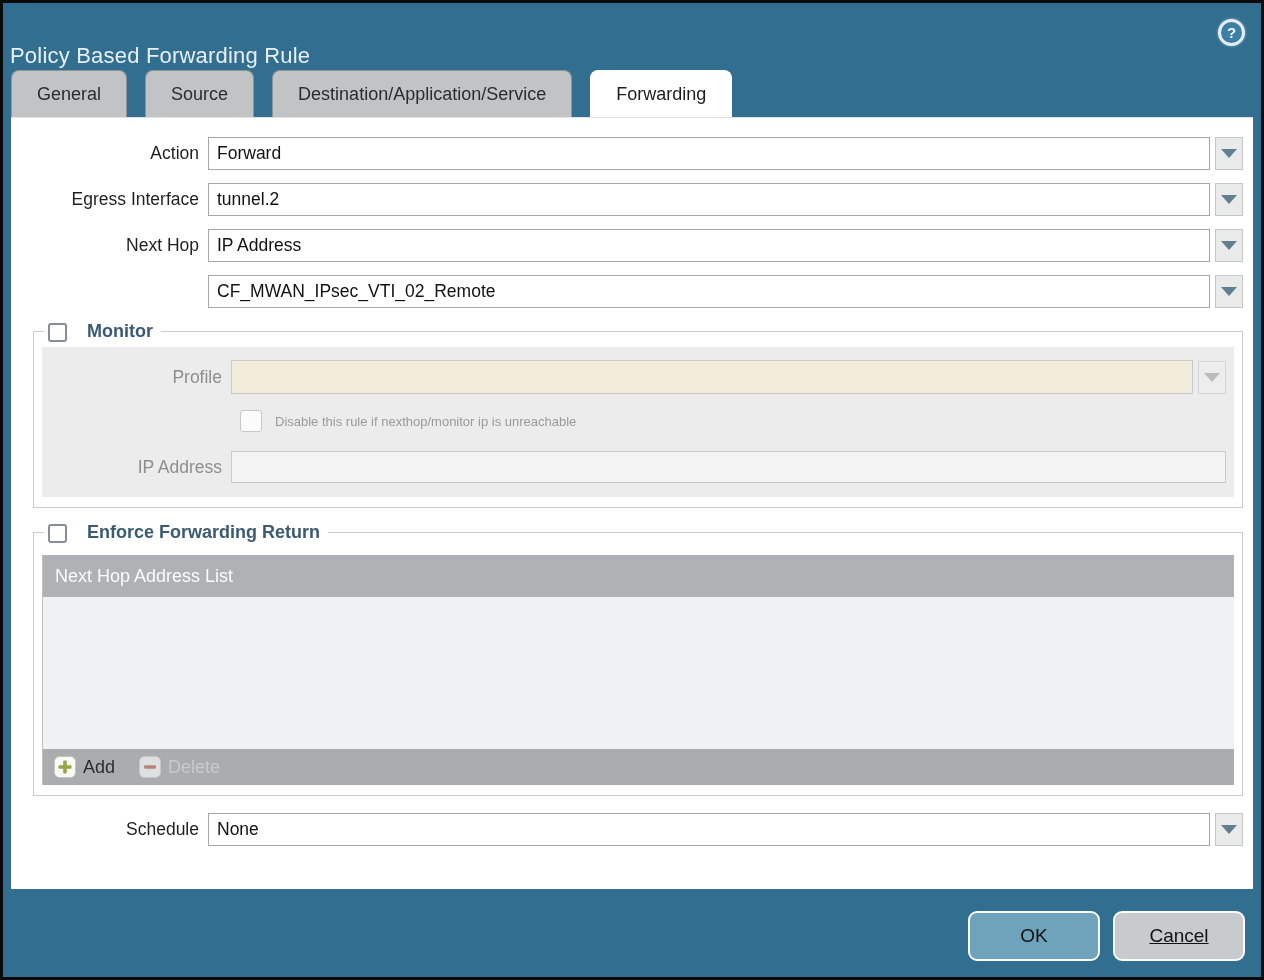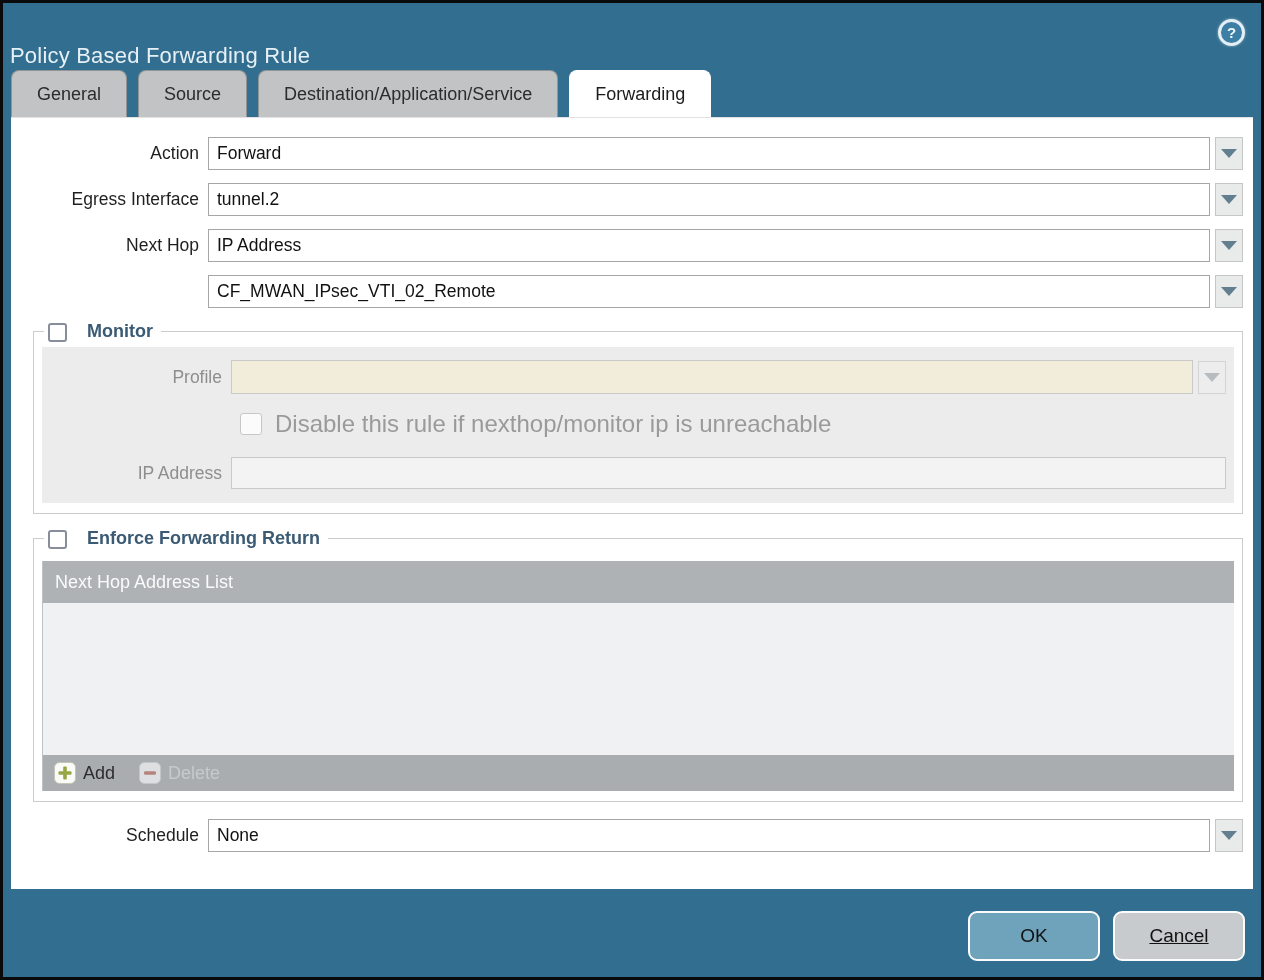--- a/index.html
+++ b/index.html
@@ -29,21 +29,21 @@
     width: 27px; height: 27px; border-radius: 50%;
     background: #3c7ea4;
     border: 3px solid #e3eef6;
     color: #eef6fb; font-size: 15px; font-weight: bold;
     display: flex; align-items: center; justify-content: center;
     cursor: pointer;
     box-shadow: 0 0 3px rgba(255,255,255,0.5);
   }
 
   
-  .tabs { display: flex; align-items: flex-end; margin-left: 8px; height: 48px; gap: 11px; }
+  .tabs { display: flex; align-items: flex-end; margin-left: 8px; height: 48px; gap: 18px; }
   .tab {
     height: 47px; line-height: 47px;
     padding: 0 25px;
     background: #c2c3c4;
     color: #2c2c2c;
     font-size: 18px;
     border: 1px solid #8f9496; border-bottom: none;
     border-top-left-radius: 8px; border-top-right-radius: 8px;
     cursor: pointer;
     white-space: nowrap;
@@ -117,21 +117,21 @@
     flex: 1; height: 34px;
     background: #f2eddb; border: 1px solid #c9c9c9;
     font-size: 17.5px; padding: 0 8px; min-width: 0;
     font-family: "Liberation Sans", sans-serif;
   }
   .chk-row { display: flex; align-items: center; gap: 13px; margin: 16px 0 19px 190px; }
   .checkbox.small-disabled {
     width: 22px; height: 22px;
     border: 1px solid #c7c7c7; background: #fbfbfb; border-radius: 3px;
   }
-  .disabled-label { font-size: 24px; color: #9a9a9a; text-align: center; }
+  .disabled-label { font-size: 13px; color: #9a9a9a; text-align: center; }
   .ip-input {
     flex: 1; height: 32px;
     background: #f3f3f3; border: 1px solid #c9c9c9;
     font-size: 17.5px; padding: 0 8px; min-width: 0;
     font-family: "Liberation Sans", sans-serif;
   }
 
   
   .nh-table { margin-top: 12px; border-left: 1px solid #bfc2c4; }
   .thead {

